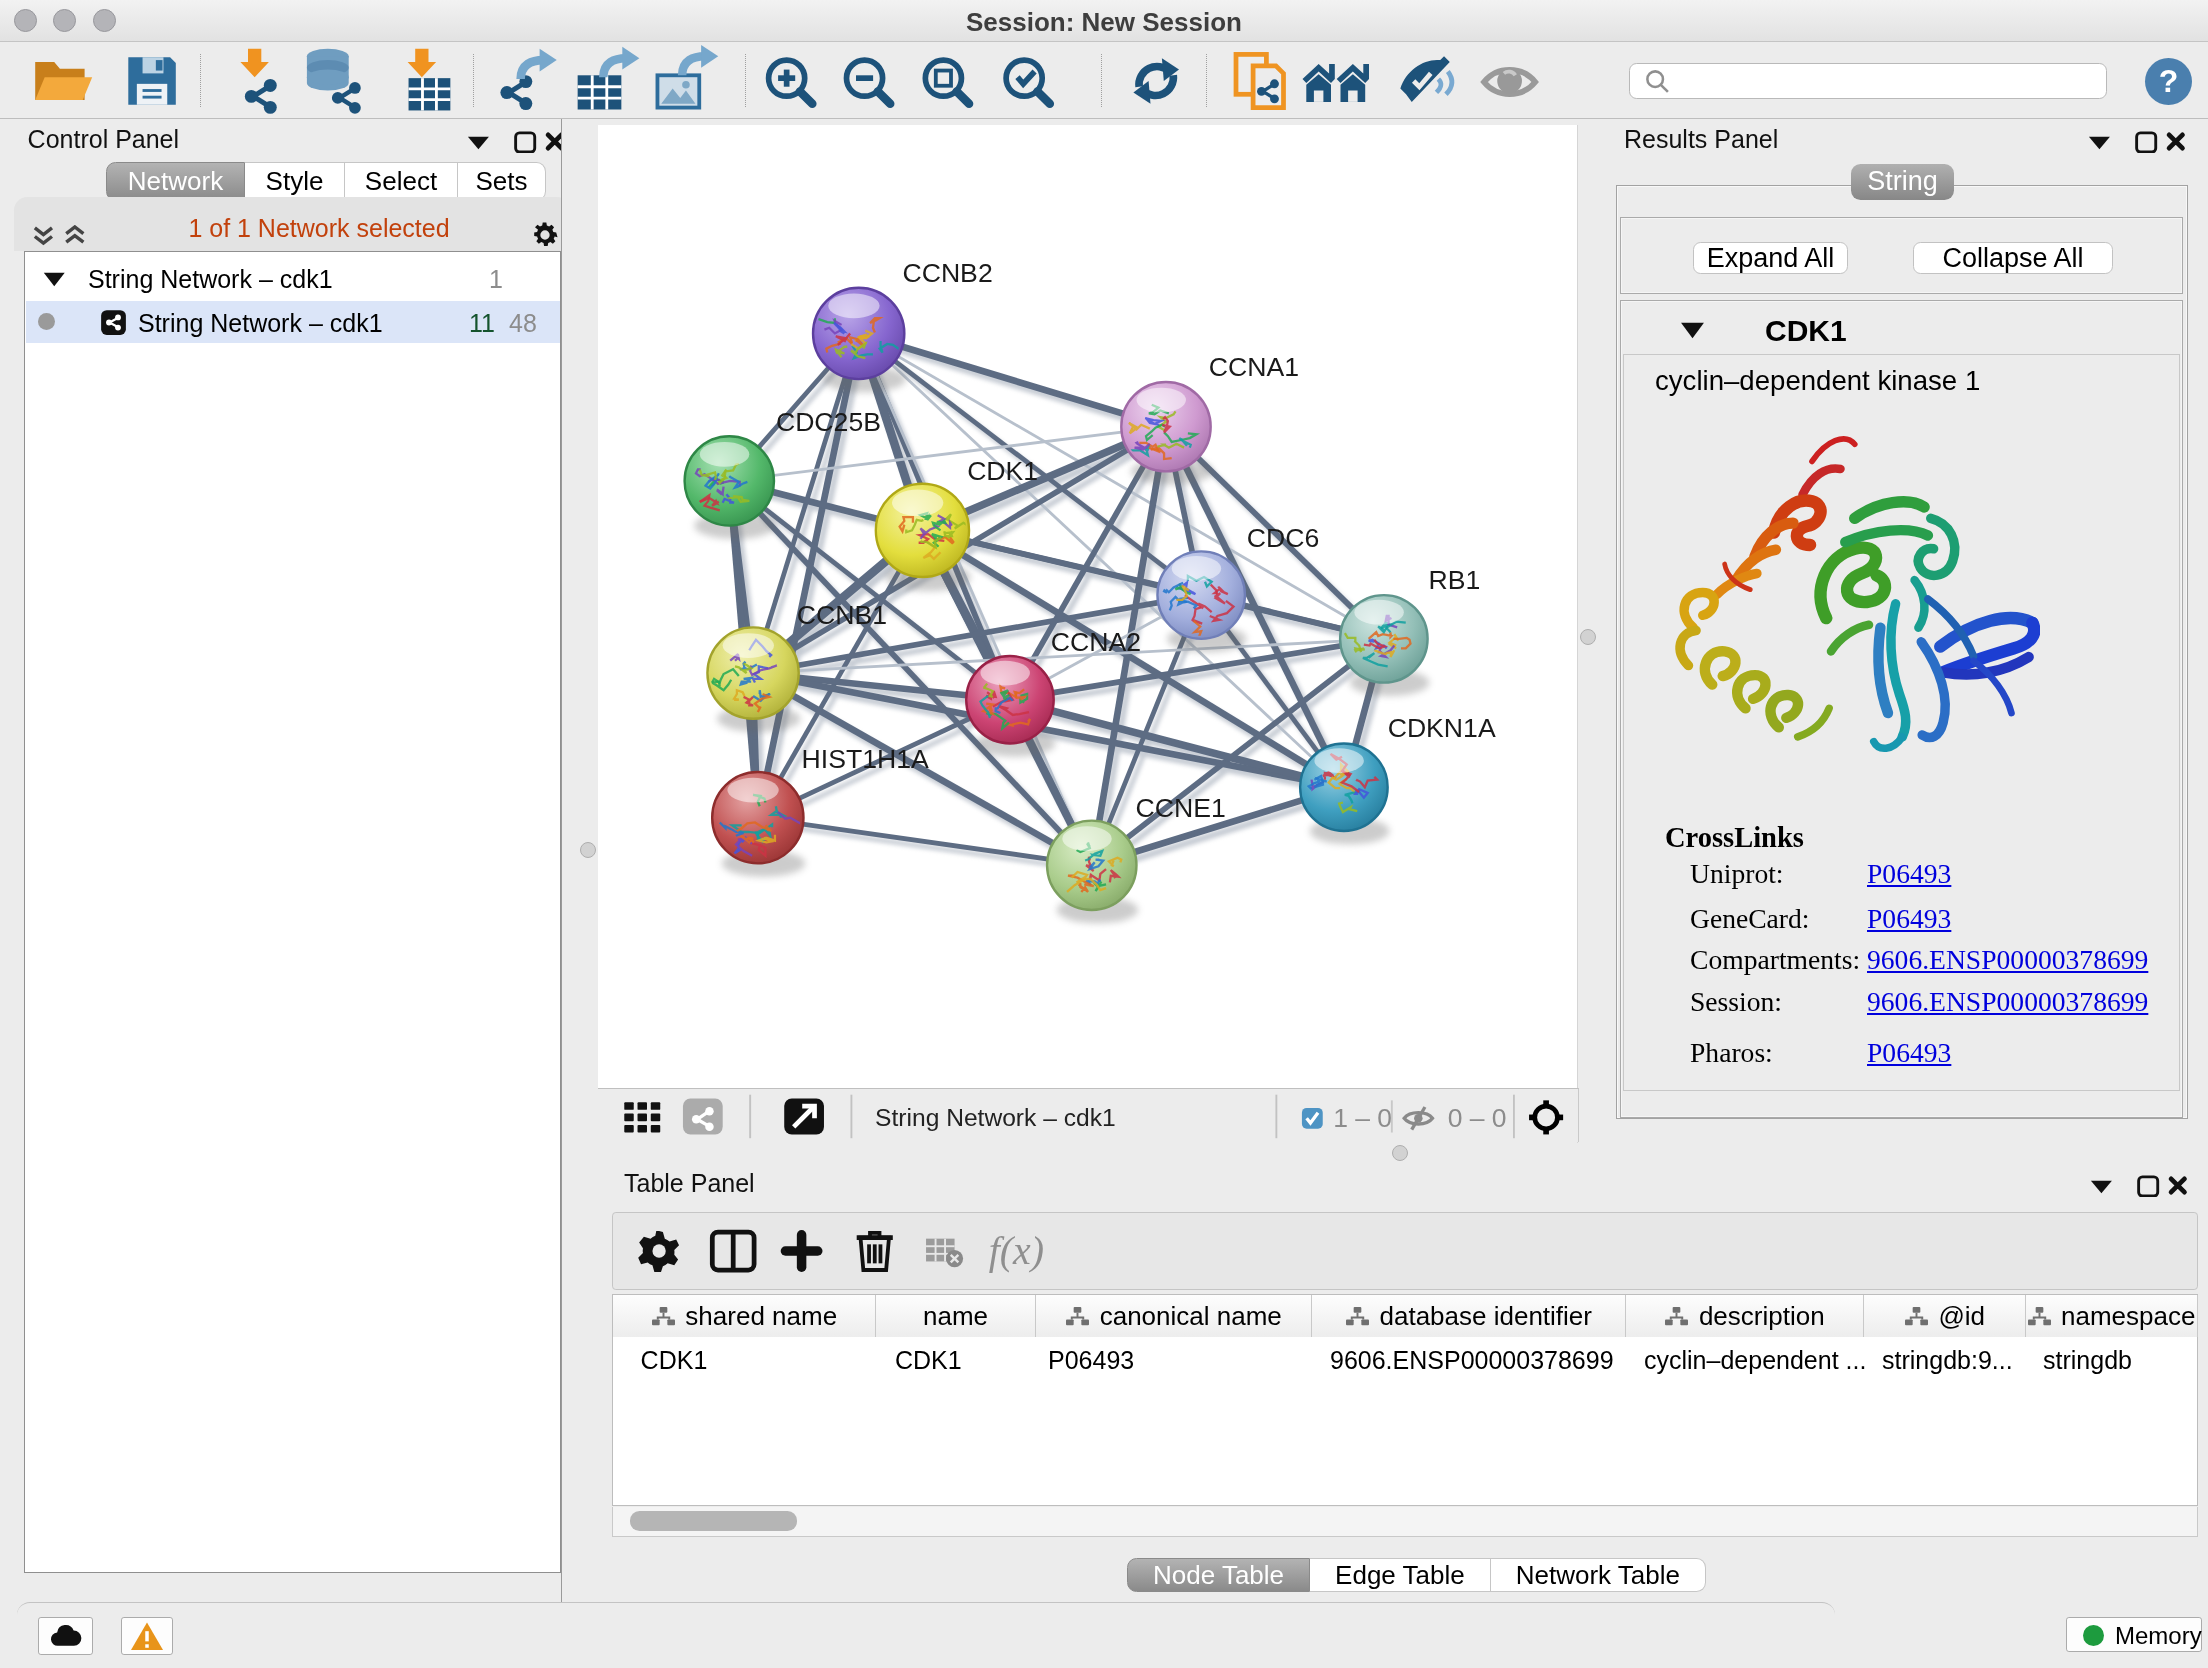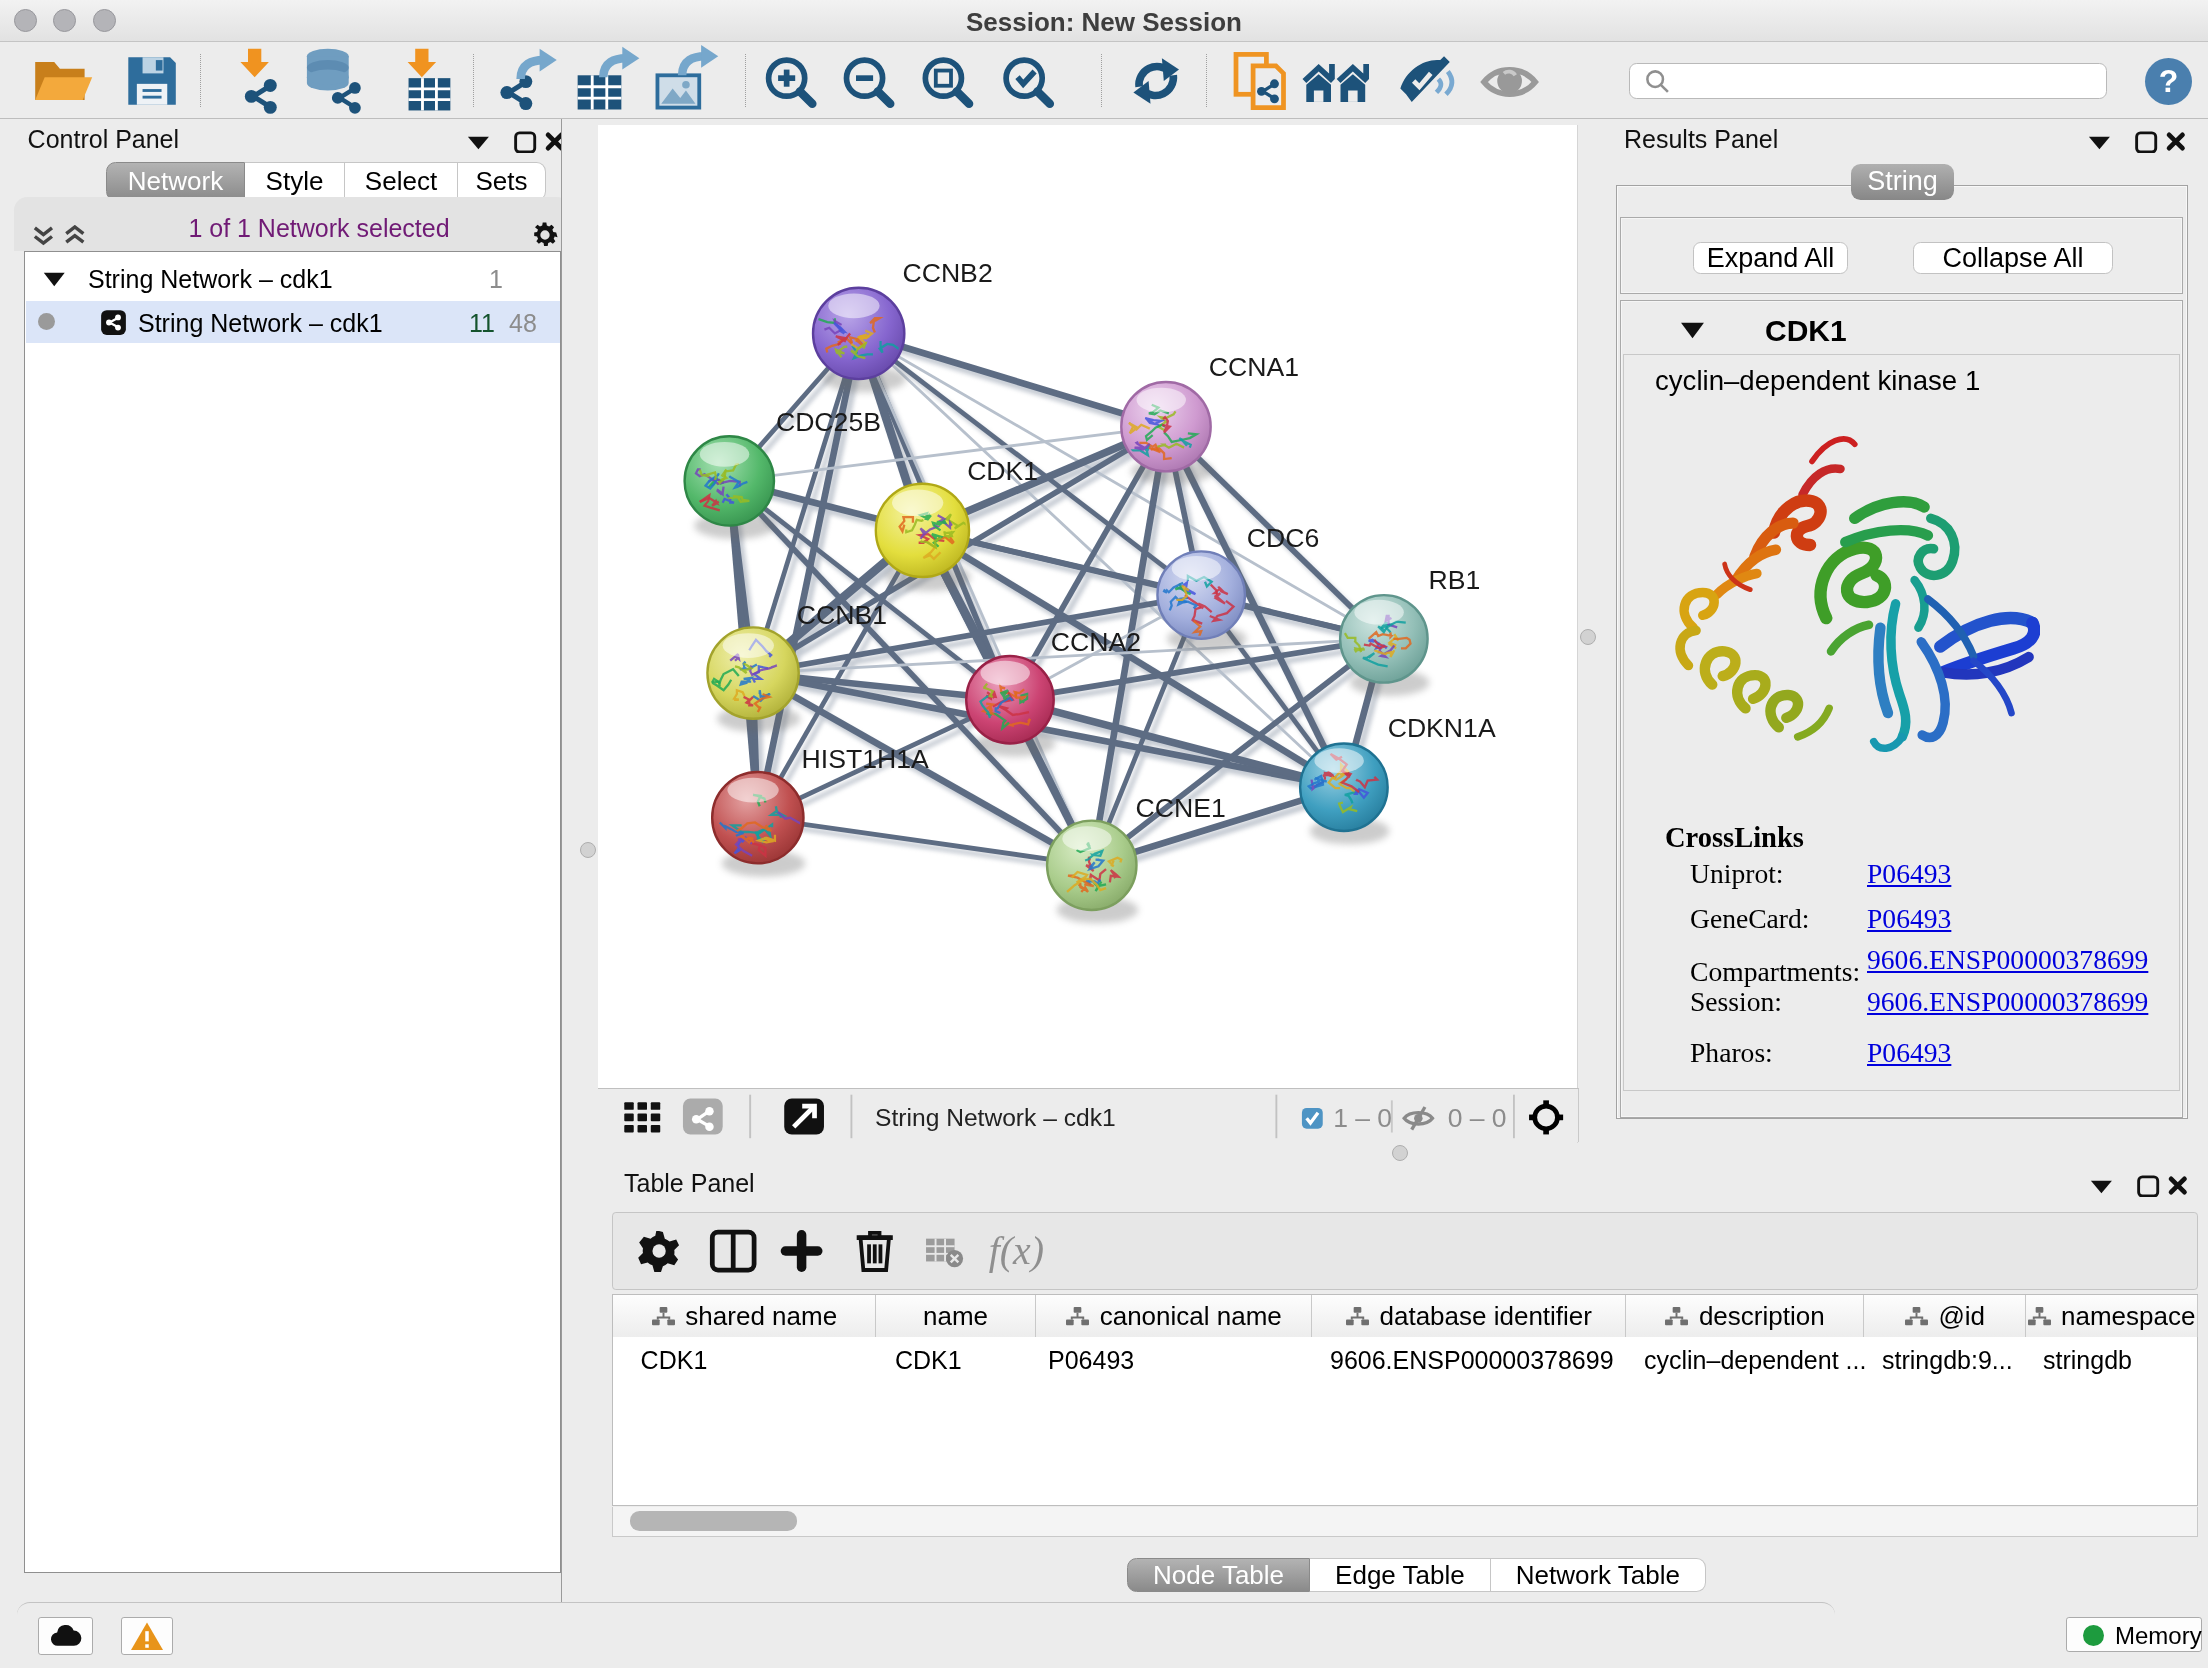--- a/index.html
+++ b/index.html
@@ -231,21 +231,21 @@
   <div class="tab" style="width:113px; padding:0;">Select</div>
   <div class="tab last" style="width:88px; padding:0;">Sets</div>
 </div>
 <div id="cpgray" class="abs"></div>
 <div class="abs" style="left:32px; top:225px;">
   <svg width="59" height="23" viewBox="0 0 62 24">
     <path d="M3 3 L12 10 L21 3 M3 12 L12 19 L21 12" fill="none" stroke="#444" stroke-width="3.6"></path>
     <path d="M36 9 L45 2 L54 9 M36 18 L45 11 L54 18" fill="none" stroke="#444" stroke-width="3.6"></path>
   </svg>
 </div>
-<div class="abs" style="left:41px; top:214px; width:556px; text-align:center; font-size:25px; color:#701a75;">1 of 1 Network selected</div>
+<div class="abs" style="left:41px; top:214px; width:556px; text-align:center; font-size:25px; color:#c2410c;">1 of 1 Network selected</div>
 <div class="abs" style="left:529px; top:219px;">
   <svg width="32" height="32" viewBox="0 0 24 24">
       <path fill="#111" d="M12 8.5a3.5 3.5 0 1 0 0 7 3.5 3.5 0 0 0 0-7zm9.4 5.1l-2.2-.4a7 7 0 0 1-.7 1.7l1.3 1.8-1.9 1.9-1.8-1.3a7 7 0 0 1-1.7.7l-.4 2.2h-2.7l-.4-2.2a7 7 0 0 1-1.7-.7l-1.8 1.3-1.9-1.9 1.3-1.8a7 7 0 0 1-.7-1.7l-2.2-.4v-2.7l2.2-.4a7 7 0 0 1 .7-1.7L4.5 6.2l1.9-1.9 1.8 1.3a7 7 0 0 1 1.7-.7l.4-2.2h2.7l.4 2.2a7 7 0 0 1 1.7.7l1.8-1.3 1.9 1.9-1.3 1.8a7 7 0 0 1 .7 1.7l2.2.4z"></path>
     </svg>
 </div>
 <div id="cplist" class="abs">
   <div style="position:relative; width:100%; height:100%;">
     <div style="position:absolute; left:0; top:12.4px; height:28.5px; width:100%;">
       <svg width="28.5" height="23" viewBox="0 0 30 24" style="position:absolute;left:15px;top:3.8px">
           <path d="M4 5 L26 5 L15 19 Z" fill="#111"></path>
@@ -778,21 +778,21 @@
 <path d="M298 262 C 330 268 362 262 388 246" fill="none" stroke="#2236bd" stroke-width="11" stroke-linecap="round"></path>
 <path d="M282 185 C 302 200 320 220 330 245" fill="none" stroke="#2061b2" stroke-width="8" stroke-linecap="round"></path>
 <path d="M275 230 C 295 258 305 290 298 315 C 294 330 285 334 276 328" fill="none" stroke="#2b6ec6" stroke-width="10" stroke-linecap="round"></path>
 <path d="M330 250 C 350 265 365 285 370 305" fill="none" stroke="#2447c8" stroke-width="7" stroke-linecap="round"></path>
 </svg>
 <div class="abs serif" style="left:1665px; top:822px; font-size:28.5px; font-weight:bold;">CrossLinks</div>
 <div class="xlrow" style="left:1690px; top:858px;">Uniprot:</div>
 <div class="xlrow xlink" style="left:1867px; top:858px;">P06493</div>
 <div class="xlrow" style="left:1690px; top:903px;">GeneCard:</div>
 <div class="xlrow xlink" style="left:1867px; top:903px;">P06493</div>
-<div class="xlrow" style="left:1690px; top:944px;margin-top:12px;">Compartments:</div>
+<div class="xlrow" style="left:1690px; top:944px;">Compartments:</div>
 <div class="xlrow xlink" style="left:1867px; top:944px;">9606.ENSP00000378699</div>
 <div class="xlrow" style="left:1690px; top:986px;">Session:</div>
 <div class="xlrow xlink" style="left:1867px; top:986px;">9606.ENSP00000378699</div>
 <div class="xlrow" style="left:1690px; top:1037px;">Pharos:</div>
 <div class="xlrow xlink" style="left:1867px; top:1037px;">P06493</div>
 
 <div id="tptitle" class="abs">Table Panel</div>
 <div class="paneltools" style="left:2089px; top:1174px;">
   <svg width="105" height="23" viewBox="0 0 110 24">
     <path d="M2 7 L24 7 L13 20 Z" fill="#111"></path>

